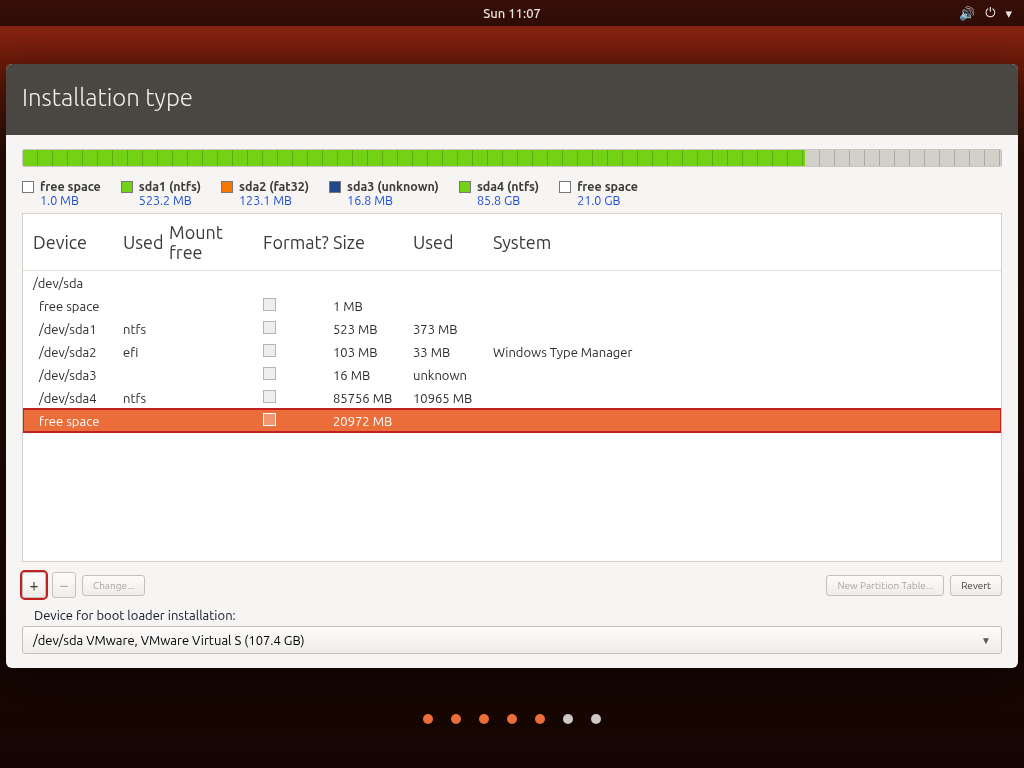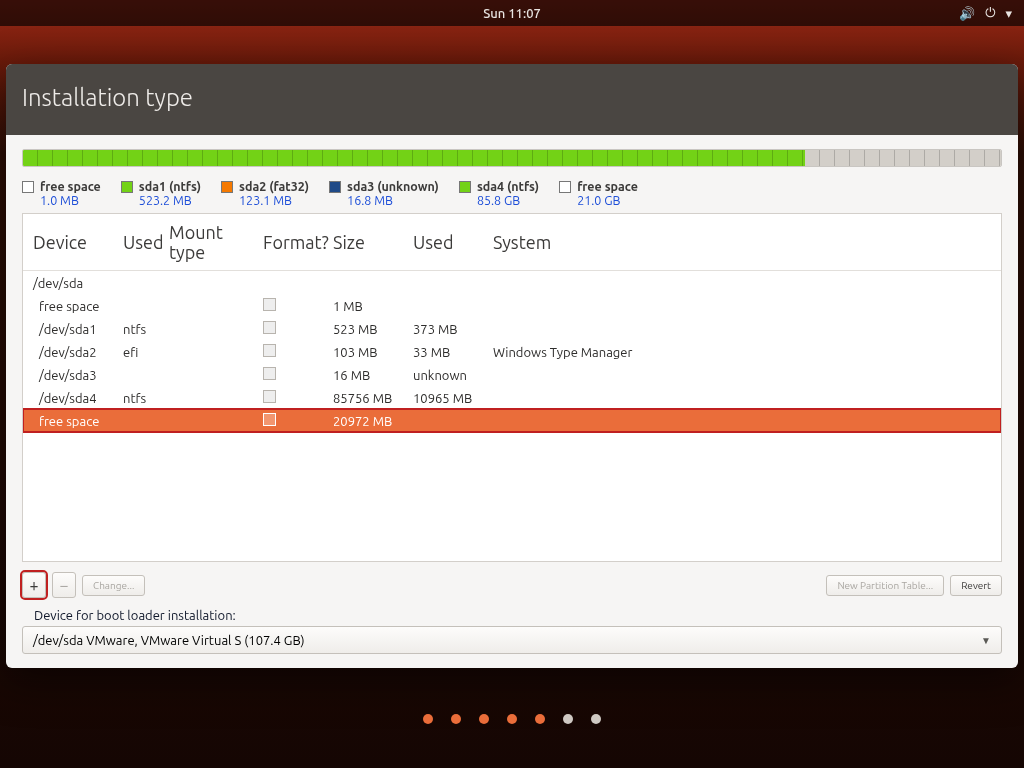--- a/index.html
+++ b/index.html
@@ -203,21 +203,21 @@
       <div class="legend-item">
         <span class="sw sw-none"></span>
         <span><span class="lbl">free space</span><span class="sub">21.0 GB</span></span>
       </div>
     </div>
 
     <div class="table-wrap">
       <div class="thead">
         <div>Device</div>
         <div>Used</div>
-        <div>Mount type</div>
+        <div>Mount free</div>
         <div>Format?</div>
         <div>Size</div>
         <div>Used</div>
         <div>System</div>
       </div>
       <div class="tbody">
         <div class="trow group">
           <div class="cell">/dev/sda</div>
         </div>
 

